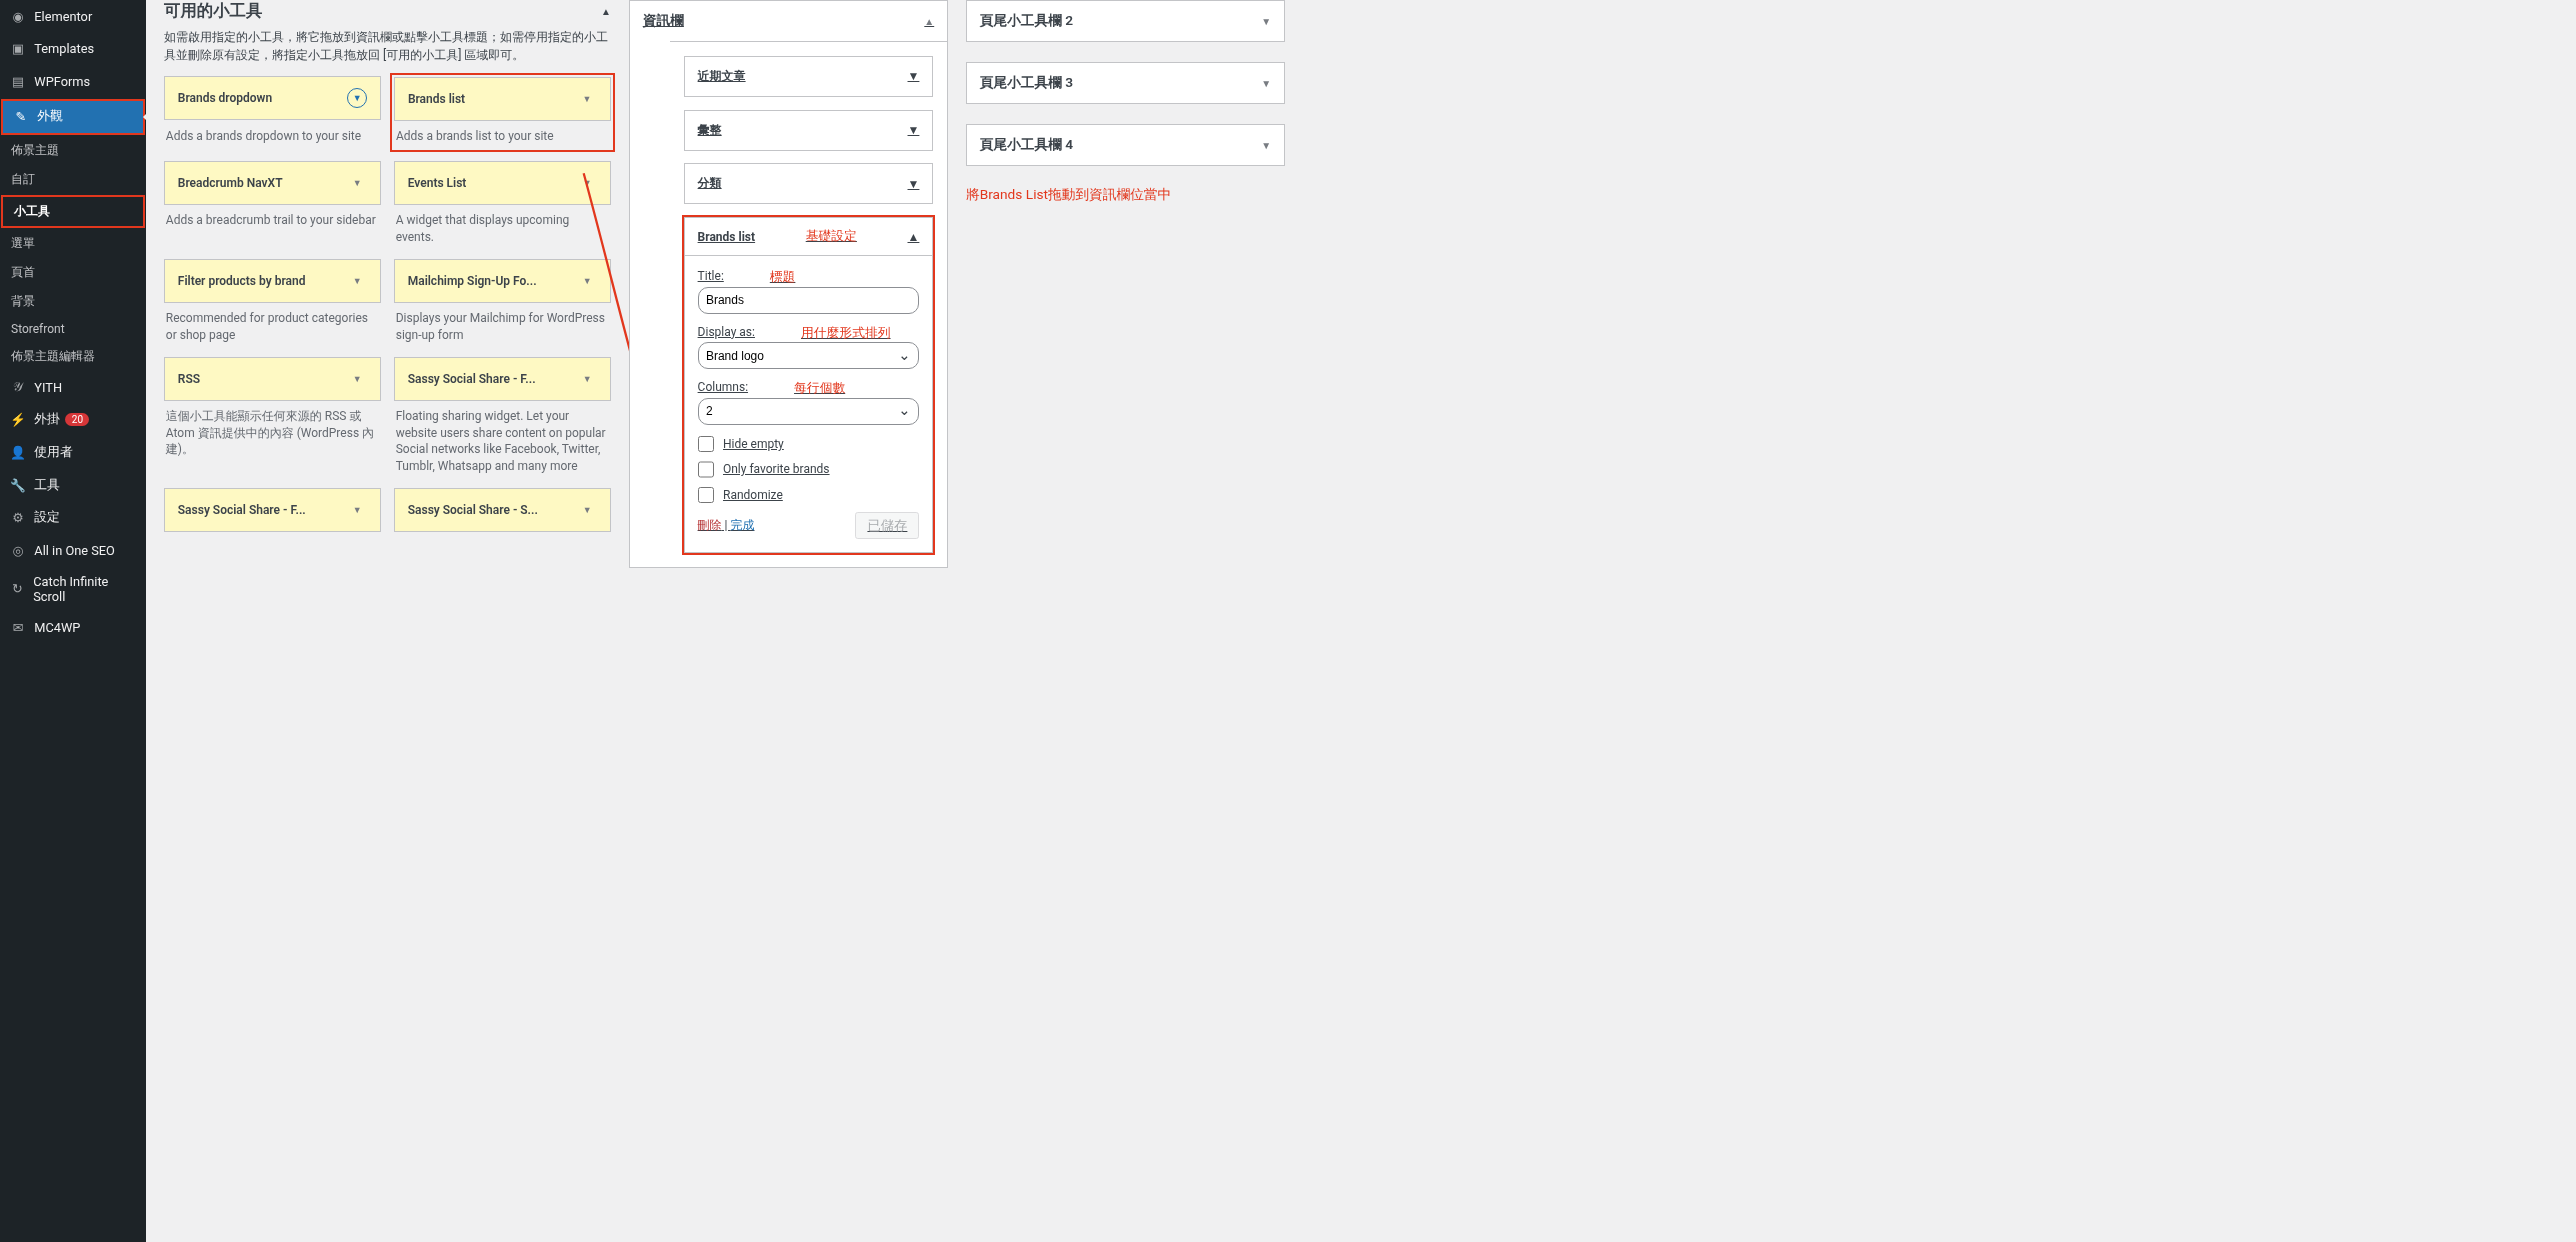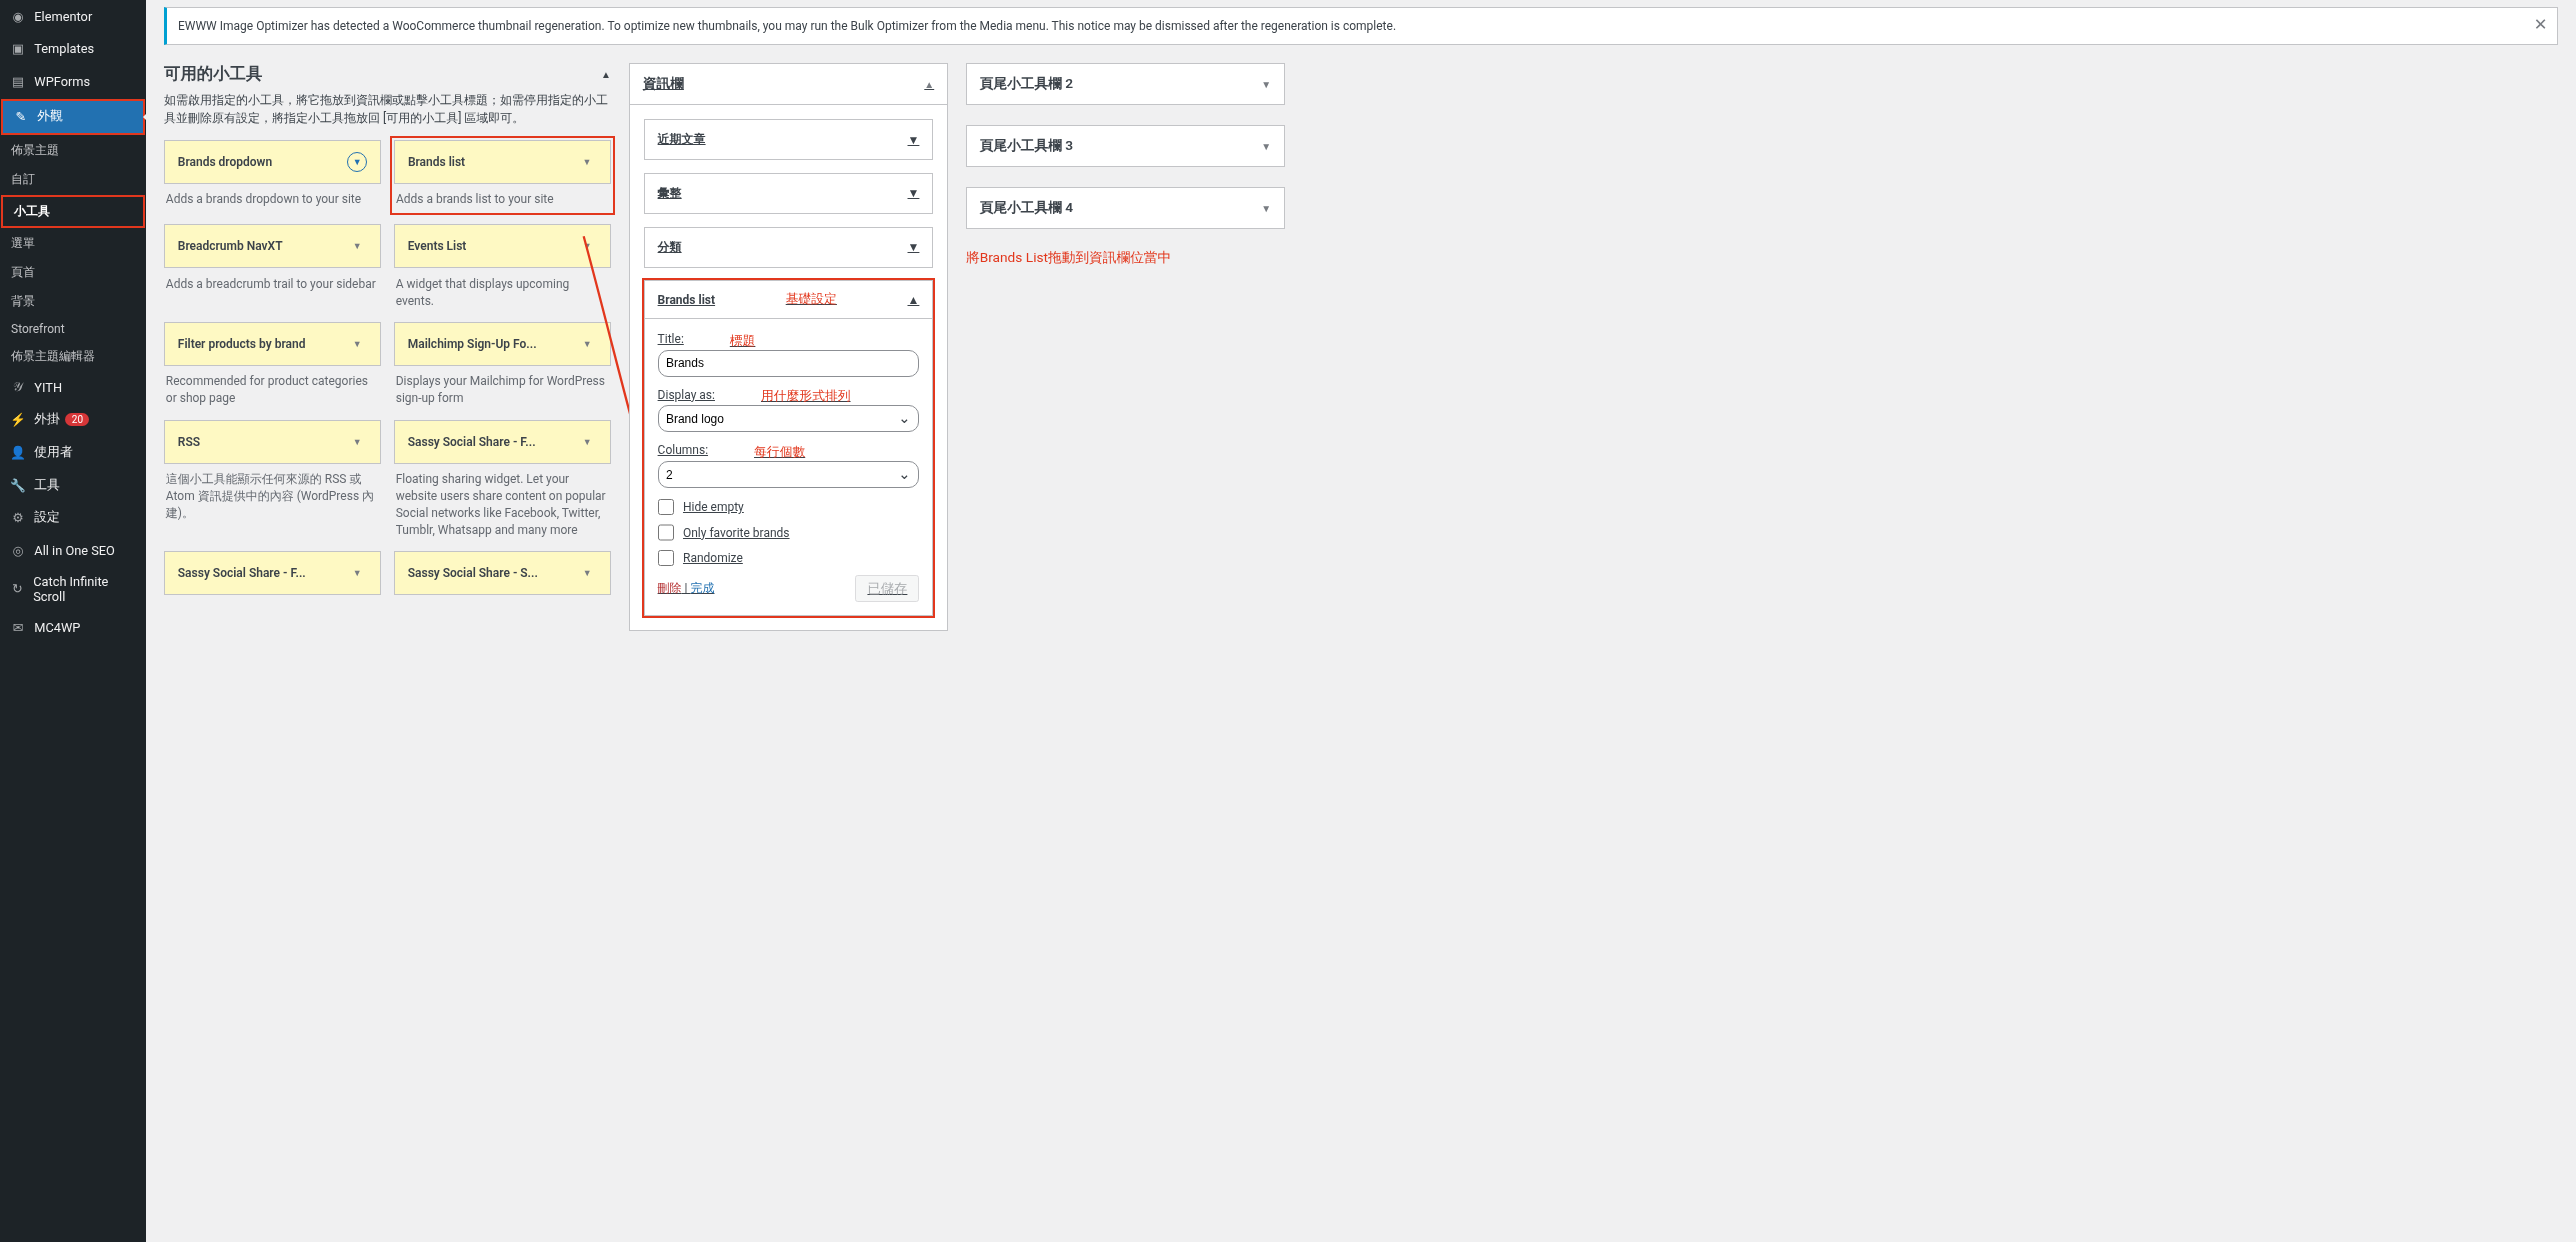--- a/index.html
+++ b/index.html
@@ -44,21 +44,21 @@
 .widget-desc { color: #646970; font-size: 12px; padding: 7.3px 1.8px 0; line-height: 1.4; }
 
 .hl-blue .chev { border-color: #2271b1; color: #2271b1; }
 .hl-red-box { border: 2.3px solid #e2371d; padding: 1.8px; margin: -3.6px; }
 .hl-red-box .widget-desc { padding-bottom: 3.6px; }
 
 .panel { background: #fff; border: 0.9px solid #c3c4c7; margin-bottom: 20px; }
 .panel-head { padding: 11px 12.8px; display: flex; justify-content: space-between; align-items: center; cursor: pointer; }
 .panel-head strong { font-size: 13.7px; font-weight: 600; }
 .panel-head .chev { font-size: 10px; color: #787c82; }
-.panel-body { border-top: 0.9px solid #c3c4c7; padding: 1px; }
+.panel-body { border-top: 0.9px solid #c3c4c7; padding: 1px; margin-left: 40px; }
 
 .sub-widget { border: 0.9px solid #c3c4c7; border-left: none; border-right: none; padding: 11px 12.8px; display: flex; justify-content: space-between; align-items: center; cursor: pointer; border-top: none; }
 .sub-widget:first-child { border-top: 0.9px solid #c3c4c7; }
 .sub-widget + .sub-widget { margin-top: 0; }
 .panel-body .sub-widget { margin: 12.8px; border: 0.9px solid #c3c4c7; }
 
 .widget-open { margin: 12.8px; border: 0.9px solid #c3c4c7; }
 .widget-open-head { padding: 10px 12.8px; display: flex; justify-content: space-between; align-items: center; border-bottom: 0.9px solid #c3c4c7; background: #fff; }
 .widget-open-body { padding: 12.8px; }
 .widget-open-body label { display: block; font-size: 12px; margin-bottom: 3.6px; }
@@ -147,24 +147,20 @@
         <span class="icon">↻</span>
         <span>Catch Infinite Scroll</span>
       </div>
     <div class="side-item">
         <span class="icon">✉</span>
         <span>MC4WP</span>
       </div>
   </div>
 
   <div class="main">
-    <div class="notice">
-      <span>EWWW Image Optimizer has detected a WooCommerce thumbnail regeneration. To optimize new thumbnails, you may run the Bulk Optimizer from the Media menu. This notice may be dismissed after the regeneration is complete.</span>
-      <span class="notice-dismiss">✕</span>
-    </div>
 
     <div class="columns">
 
       <div class="col-avail">
         <h2 class="section-title">
             <span>可用的小工具</span>
             <span class="collapse-arrow">▲</span>
           </h2>
         <p class="section-desc">如需啟用指定的小工具，將它拖放到資訊欄或點擊小工具標題；如需停用指定的小工具並刪除原有設定，將指定小工具拖放回 [可用的小工具] 區域即可。</p>
 

